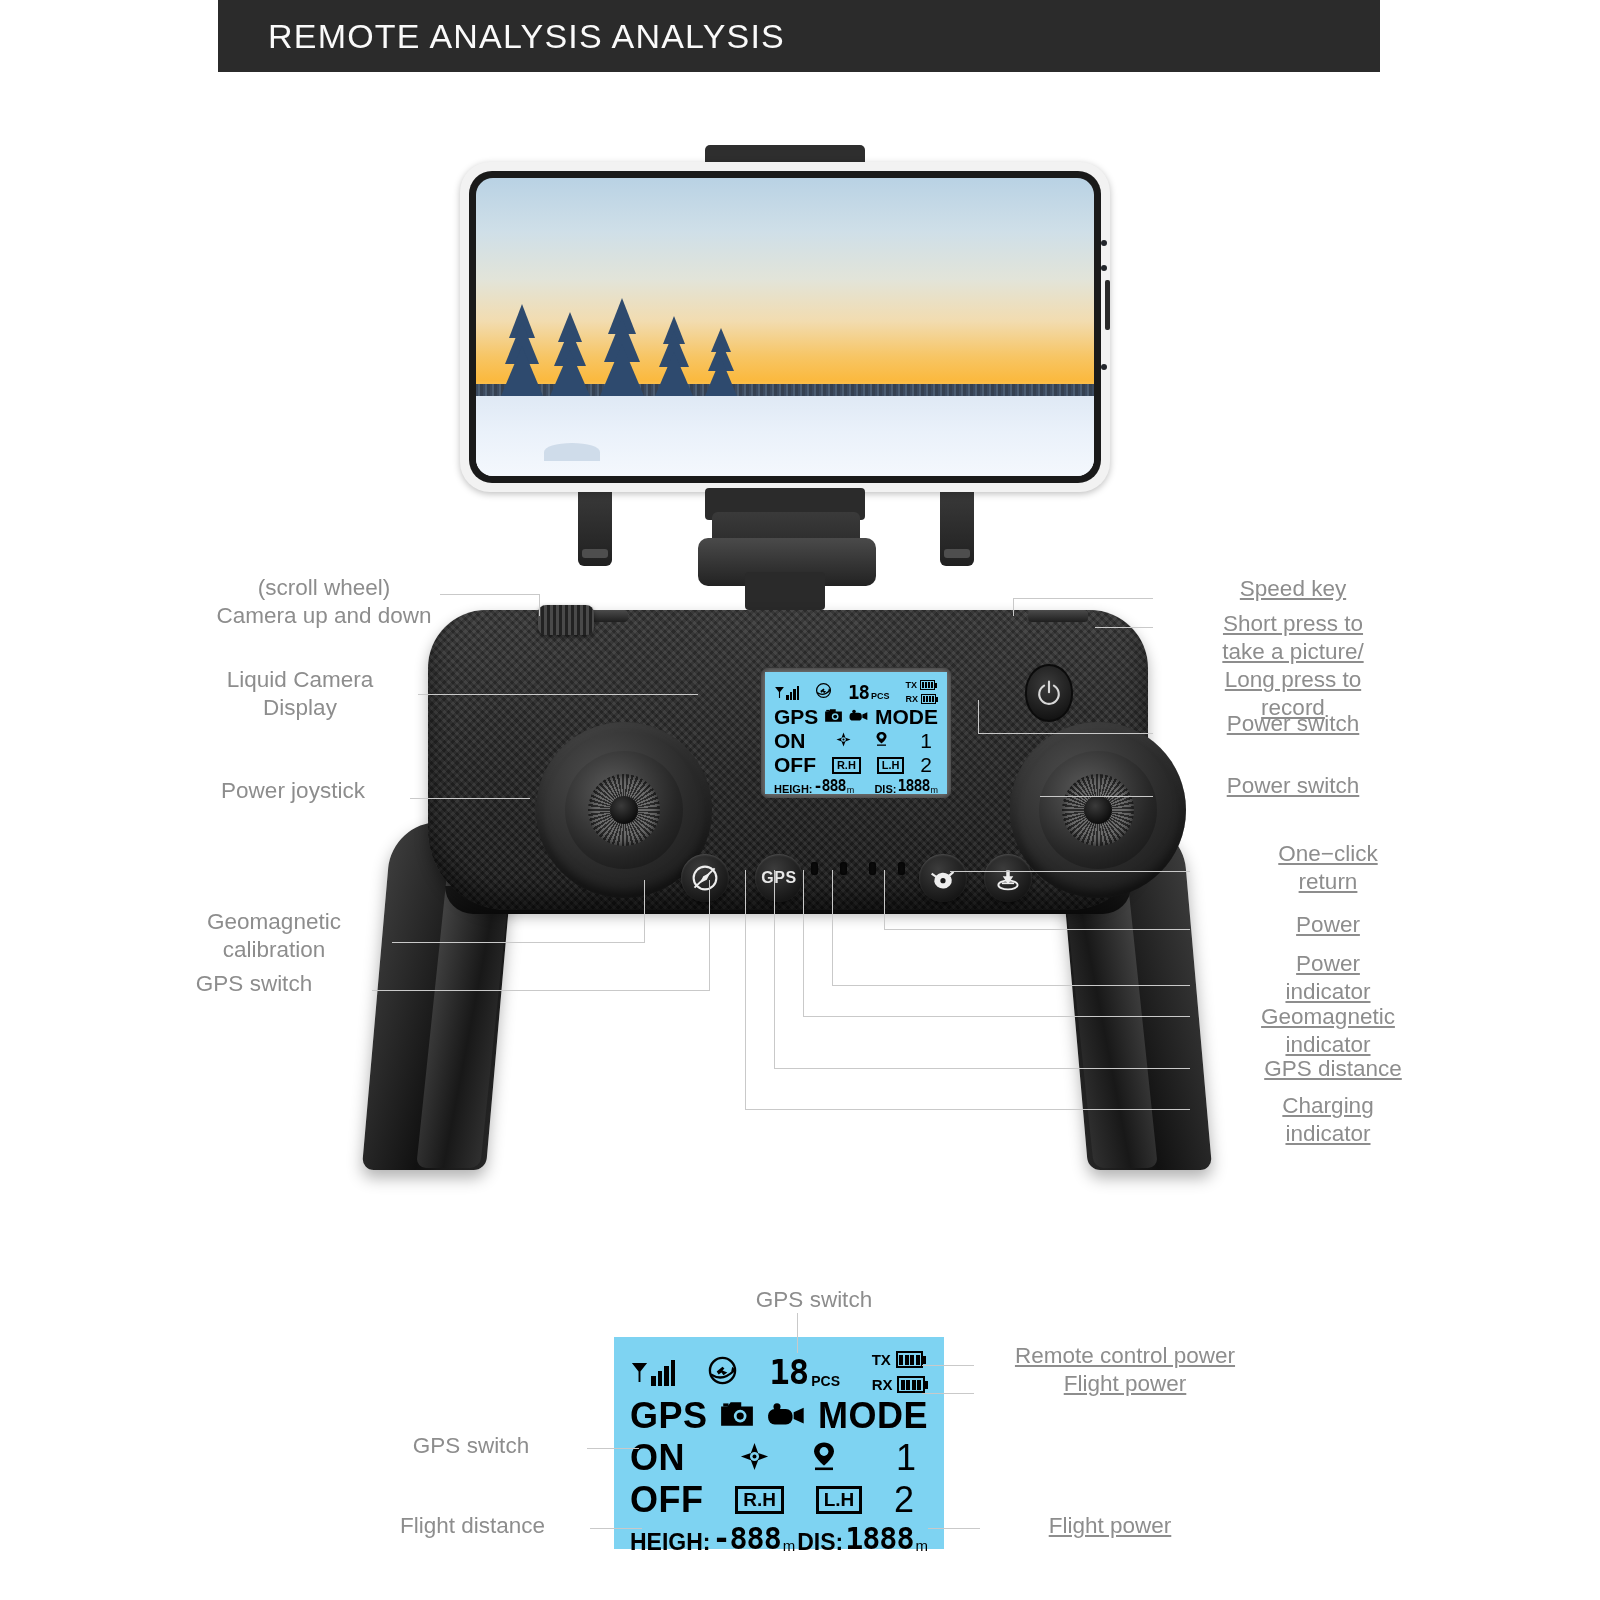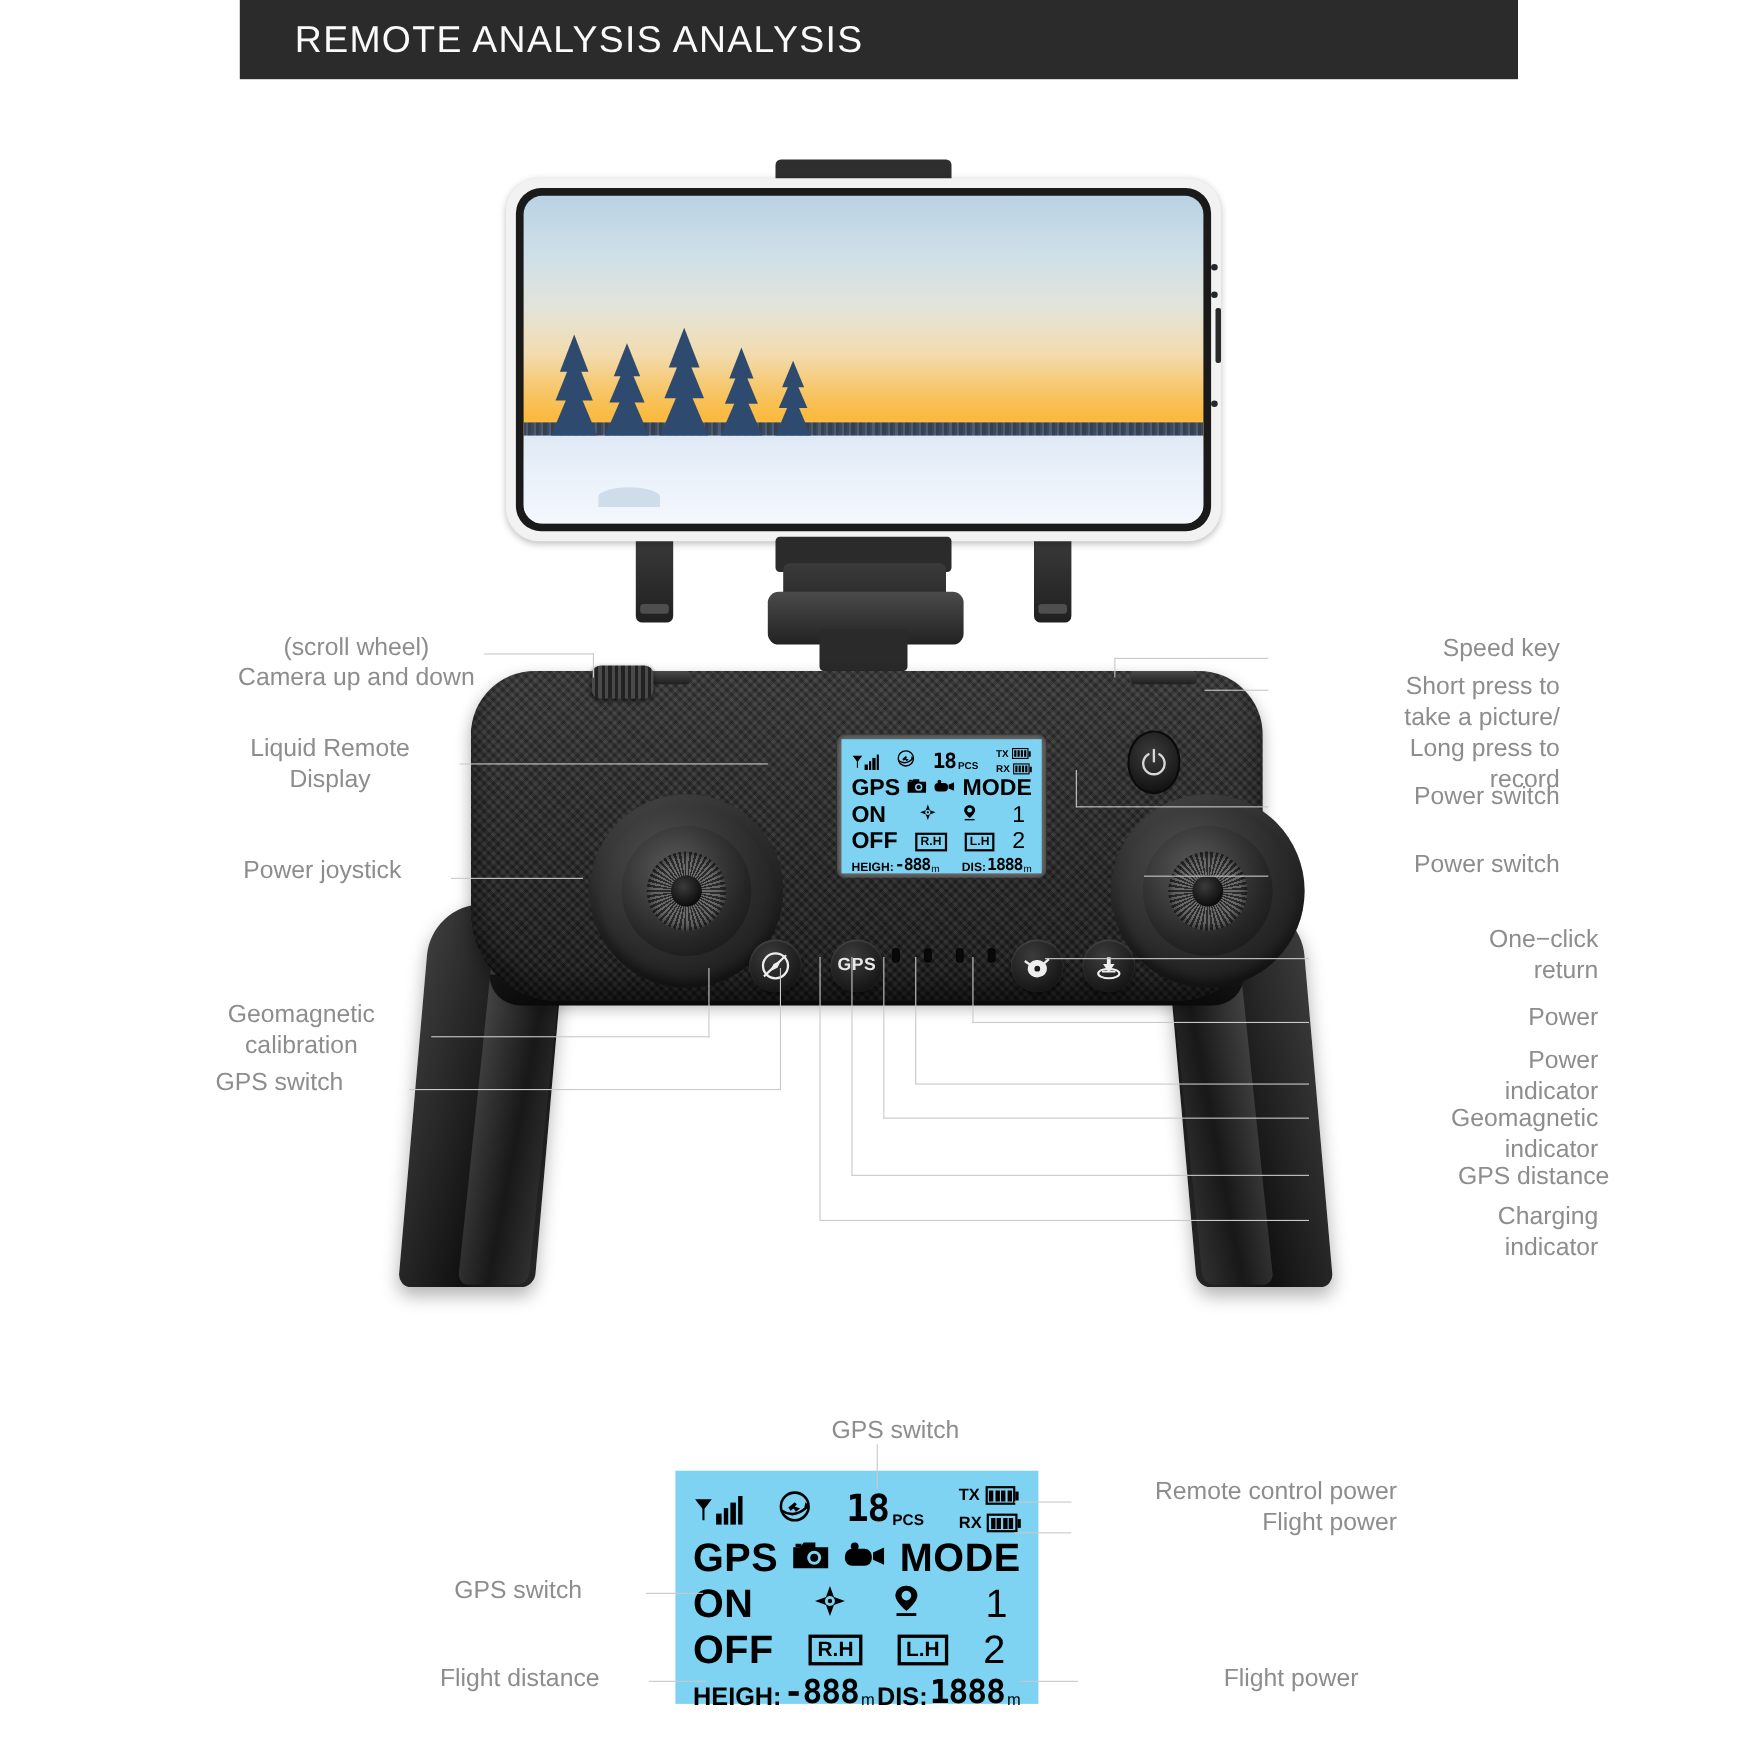--- a/index.html
+++ b/index.html
@@ -18,21 +18,21 @@
 
   
   .ln { position: absolute; background: #c9c9c9; }
   .lnh { height: 1px; }
   .lnv { width: 1px; }
 
   .lbl {
     position: absolute; color: #8d8d8d; font-size: 22.5px;
     line-height: 28px; white-space: pre-line;
   }
-  .lbl.r { text-align: right; }
+  .lbl.r { text-align: center; text-decoration: underline; }
   .lbl.l { text-align: center; }
 
   
   #phone-holder { position: absolute; left: 440px; top: 140px; width: 690px; height: 480px; }
   #phone-clip-top {
     position: absolute; left: 265px; top: 5px; width: 160px; height: 30px;
     background: #2e2e2e; border-radius: 5px;
   }
   #phone {
     position: absolute; left: 20px; top: 22px; width: 650px; height: 330px;
@@ -512,21 +512,21 @@
 
   </div>
 </div>
 
 <div class="ln lnh" style="left:440px; top:594px; width:100px;"></div>
 <div class="ln lnv" style="left:539px; top:594px; height:22px;"></div>
 <div class="lbl l" style="left:208px; top:574px; width:232px;">(scroll wheel)
 Camera up and down</div>
 
 <div class="ln lnh" style="left:418px; top:694px; width:280px;"></div>
-<div class="lbl l" style="left:186px; top:666px; width:228px;">Liquid Remote
+<div class="lbl l" style="left:186px; top:666px; width:228px;">Liquid Camera
 Display</div>
 
 <div class="ln lnh" style="left:410px; top:798px; width:120px;"></div>
 <div class="lbl l" style="left:180px; top:777px; width:226px;">Power joystick</div>
 
 <div class="ln lnh" style="left:392px; top:942px; width:253px;"></div>
 <div class="ln lnv" style="left:644px; top:880px; height:63px;"></div>
 <div class="lbl l" style="left:160px; top:908px; width:228px;">Geomagnetic
 calibration</div>
 

